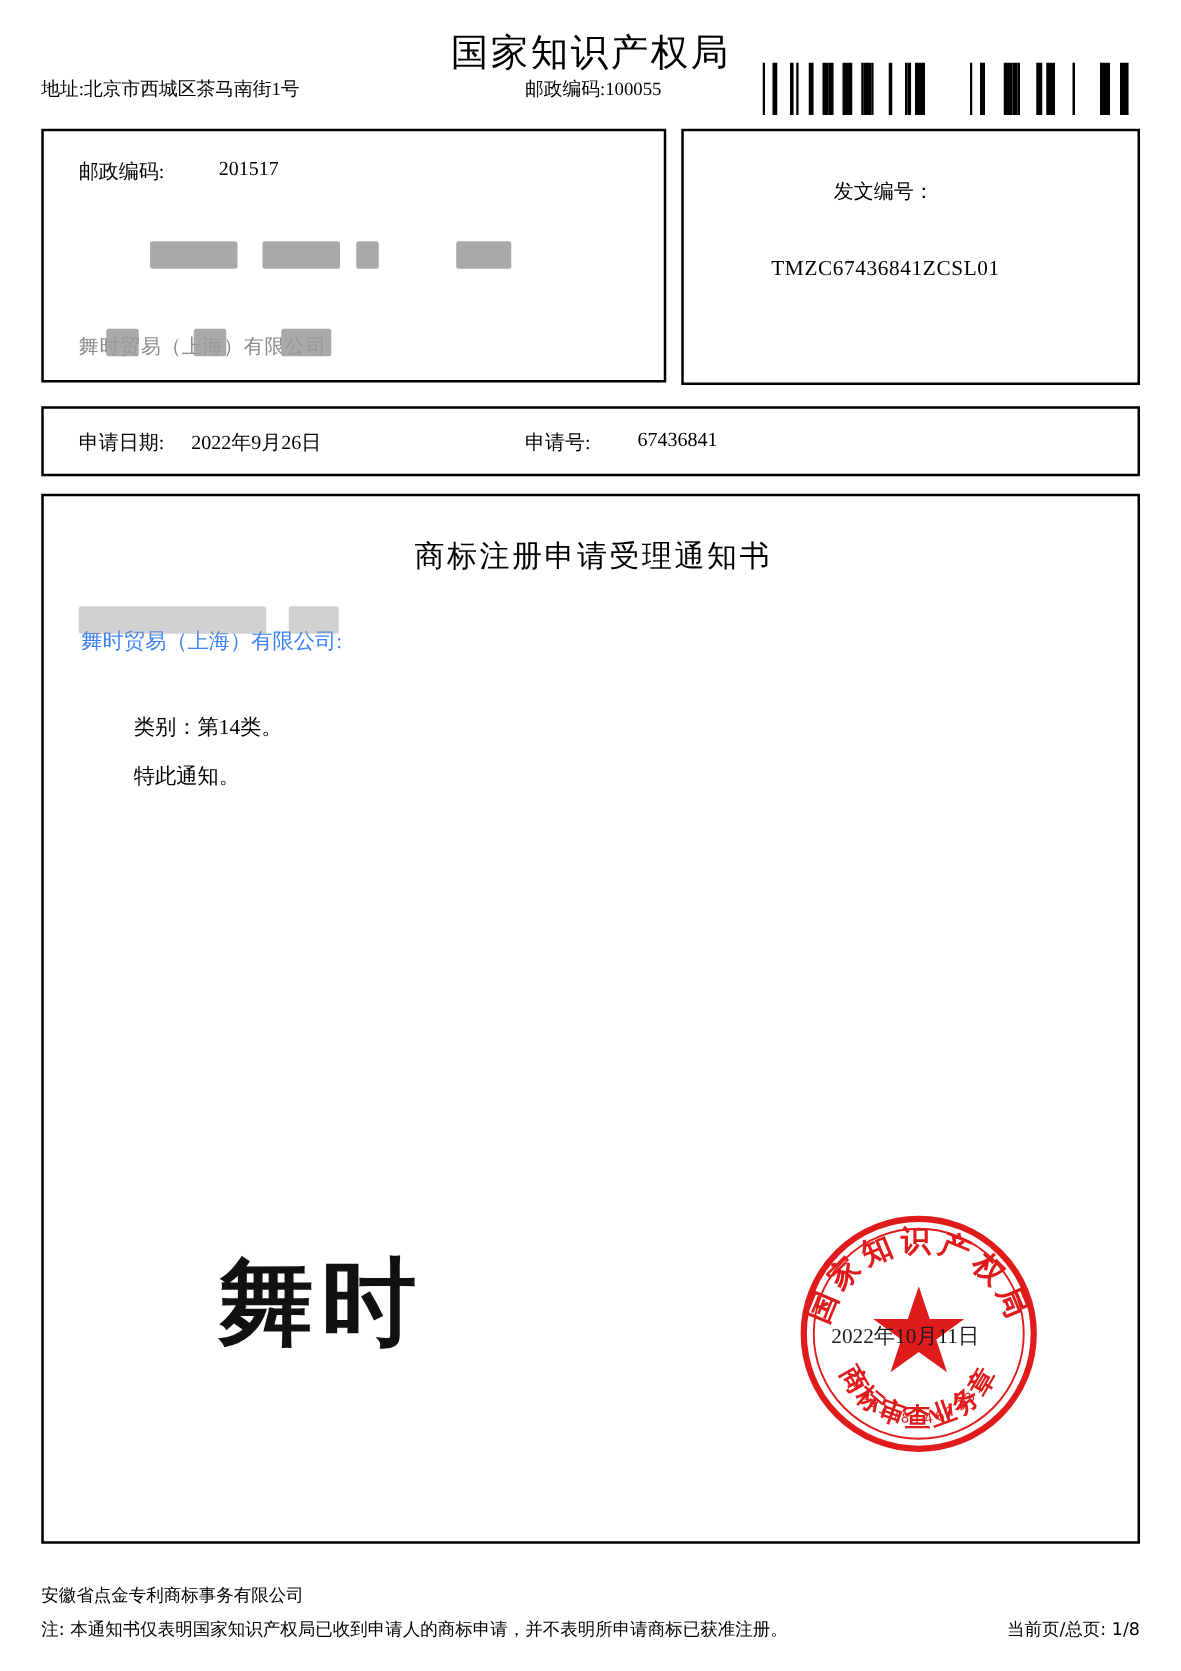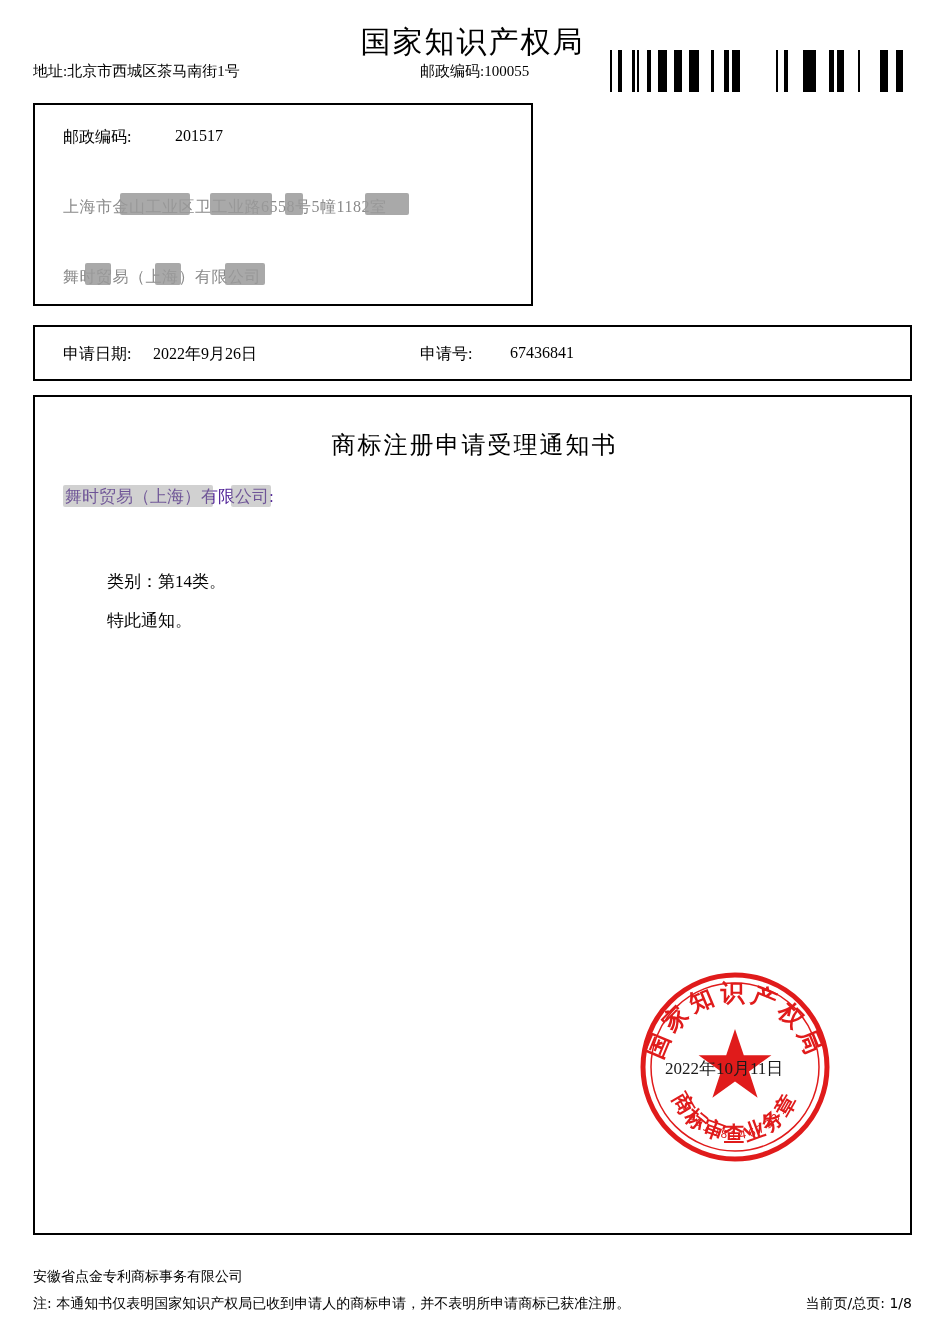--- a/index.html
+++ b/index.html
@@ -141,24 +141,24 @@
     position: absolute;
     top: 32px;
     left: 0;
     width: 879px;
     text-align: center;
     font-size: 24px;
     letter-spacing: 2px;
   }
   .addressee {
     position: absolute;
-    top: 88px;
+    top: 104px;
     left: 30px;
     font-size: 17px;
-    color: #4c1d95;
+    color: #3b82f6;
     white-space: nowrap;
   }
   .para {
     position: absolute;
     font-size: 17px;
     white-space: nowrap;
   }
   #para1 { top: 134px; left: 72px; }
   #para2 { top: 173px; left: 72px; }
   #para3 { top: 212px; left: 72px; }
@@ -290,49 +290,53 @@
       <span style="width: 8px; background: rgb(255, 255, 255);"></span>
       <span style="width: 4px; background: rgb(0, 0, 0);"></span>
       <span style="width: 3px; background: rgb(0, 0, 0);"></span>
       <span style="width: 7px; background: rgb(255, 255, 255);"></span>
     </div>
 
   <div class="box" id="addr-box">
     <div class="field" id="addr-postcode-label">邮政编码:</div>
     <div class="field" id="addr-postcode-value">201517</div>
 
-    <div class="redacted" id="addr-street">上海市金山工业区卫工业路6558号5幢1182室</div>
     <div class="smudge" style="top:88px; left:85px; width:70px; height:22px;"></div>
     <div class="smudge" style="top:88px; left:175px; width:62px; height:22px;"></div>
     <div class="smudge" style="top:88px; left:250px; width:18px; height:22px;"></div>
     <div class="smudge" style="top:88px; left:330px; width:44px; height:22px;"></div>
 
     <div class="redacted" id="addr-company">舞时贸易（上海）有限公司</div>
     <div class="smudge" style="top:158px; left:50px; width:26px; height:22px;"></div>
     <div class="smudge" style="top:158px; left:120px; width:26px; height:22px;"></div>
     <div class="smudge" style="top:158px; left:190px; width:40px; height:22px;"></div>
   </div>
 
+  <div class="box" id="docnum-box">
+    <div class="field" id="docnum-label">发文编号：</div>
+    <div class="field" id="docnum-value">TMZC67436841ZCSL01</div>
+  </div>
 
   <div class="box" id="appinfo-box">
     <div class="field" id="appdate-label">申请日期:</div>
     <div class="field" id="appdate-value">2022年9月26日</div>
     <div class="field" id="appno-label">申请号:</div>
     <div class="field" id="appno-value">67436841</div>
   </div>
 
   <div class="box" id="body-box">
     <div class="body-title">商标注册申请受理通知书</div>
     <div class="addressee">舞时贸易（上海）有限公司:</div>
     <div class="smudge" style="top:88px; left:28px; width:150px; height:22px; opacity:0.45;"></div>
     <div class="smudge" style="top:88px; left:196px; width:40px; height:22px; opacity:0.45;"></div>
 
     <div class="para" id="para2">类别：第14类。</div>
     <div class="para" id="para3">特此通知。</div>
 
+    <div class="logo-mark">舞时</div>
 
     <div class="seal">
       <svg width="200" height="200" viewBox="0 0 200 200" xmlns="http://www.w3.org/2000/svg">
         <circle cx="100" cy="100" r="92" fill="none" stroke="#e01b1b" stroke-width="5"></circle>
         <circle cx="100" cy="100" r="84" fill="none" stroke="#e01b1b" stroke-width="1.5"></circle>
         <path id="sealTopArc" d="M 26 108 A 74 74 0 0 1 174 108" fill="none" stroke="none"></path>
         <path id="sealBottomArc" d="M 34 108 A 66 66 0 0 0 166 108" fill="none" stroke="none"></path>
         <path id="sealCodeArc" d="M 40 112 A 60 60 0 0 0 160 112" fill="none" stroke="none"></path>
         <text font-family="'DejaVu Serif','Liberation Serif',serif" font-size="24" font-weight="700" fill="#e01b1b" letter-spacing="5">
           <textPath href="#sealTopArc" startOffset="50%" text-anchor="middle" id="seal-top-text">国家知识产权局</textPath>

